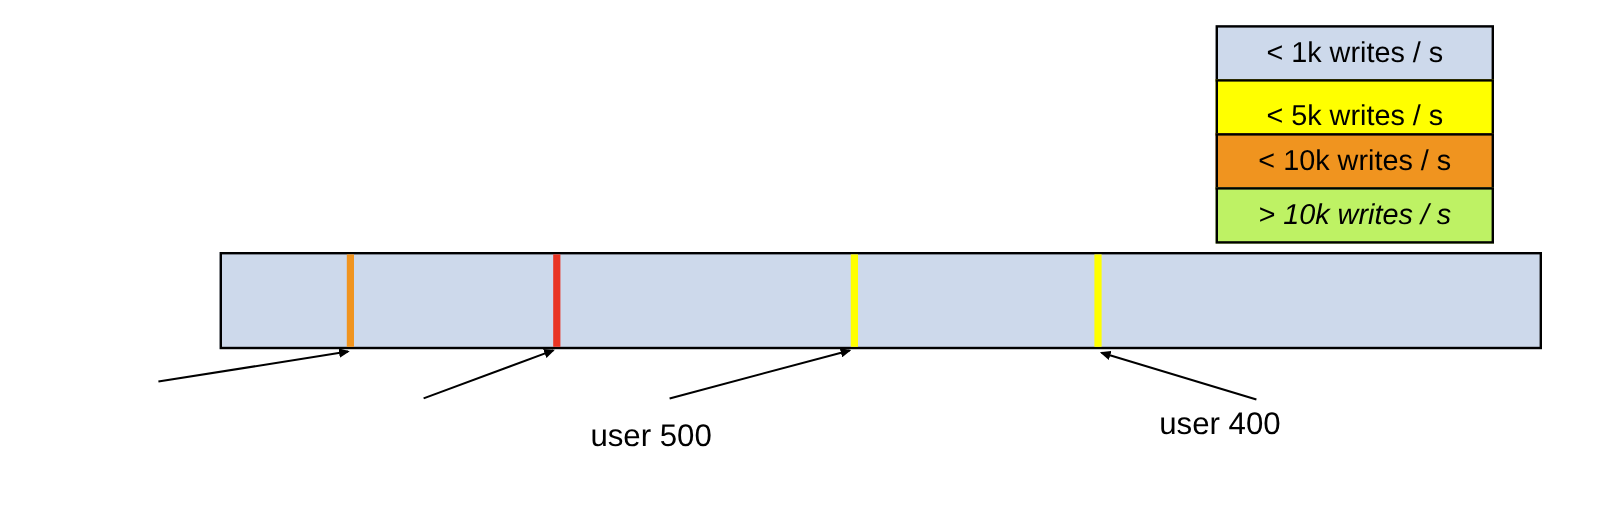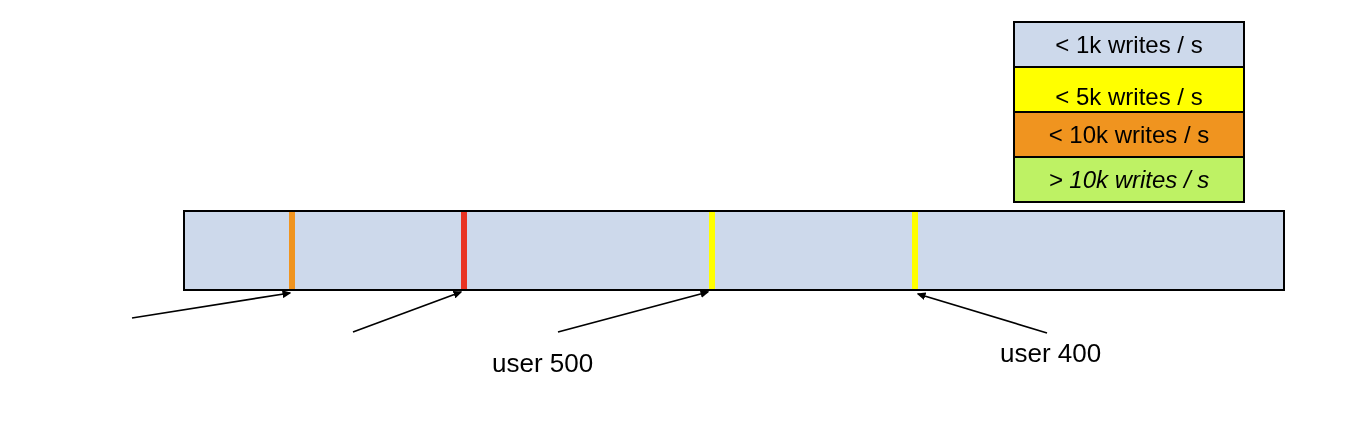--- a/index.html
+++ b/index.html
@@ -101,15 +101,15 @@
         <path d="M0,0 L9,4 L0,8 z" fill="#000000"></path>
       </marker>
     </defs>
     <line x1="132" y1="318" x2="290" y2="293" stroke="#000000" stroke-width="1.7" marker-end="url(#ah)"></line>
     <line x1="353" y1="332" x2="461" y2="292" stroke="#000000" stroke-width="1.7" marker-end="url(#ah)"></line>
     <line x1="558" y1="332" x2="708" y2="292" stroke="#000000" stroke-width="1.7" marker-end="url(#ah)"></line>
     <line x1="1047" y1="333" x2="918" y2="294" stroke="#000000" stroke-width="1.7" marker-end="url(#ah)"></line>
   </svg>
 
   <div class="callout" style="left: 492px; top: 348px;">user 500</div>
-  <div class="callout" style="left: 1000px; top: 338px;">user 400</div>
+  <div class="callout" style="left: 966px; top: 338px;">user 400</div>
 
 </div>
 
 </body></html>

